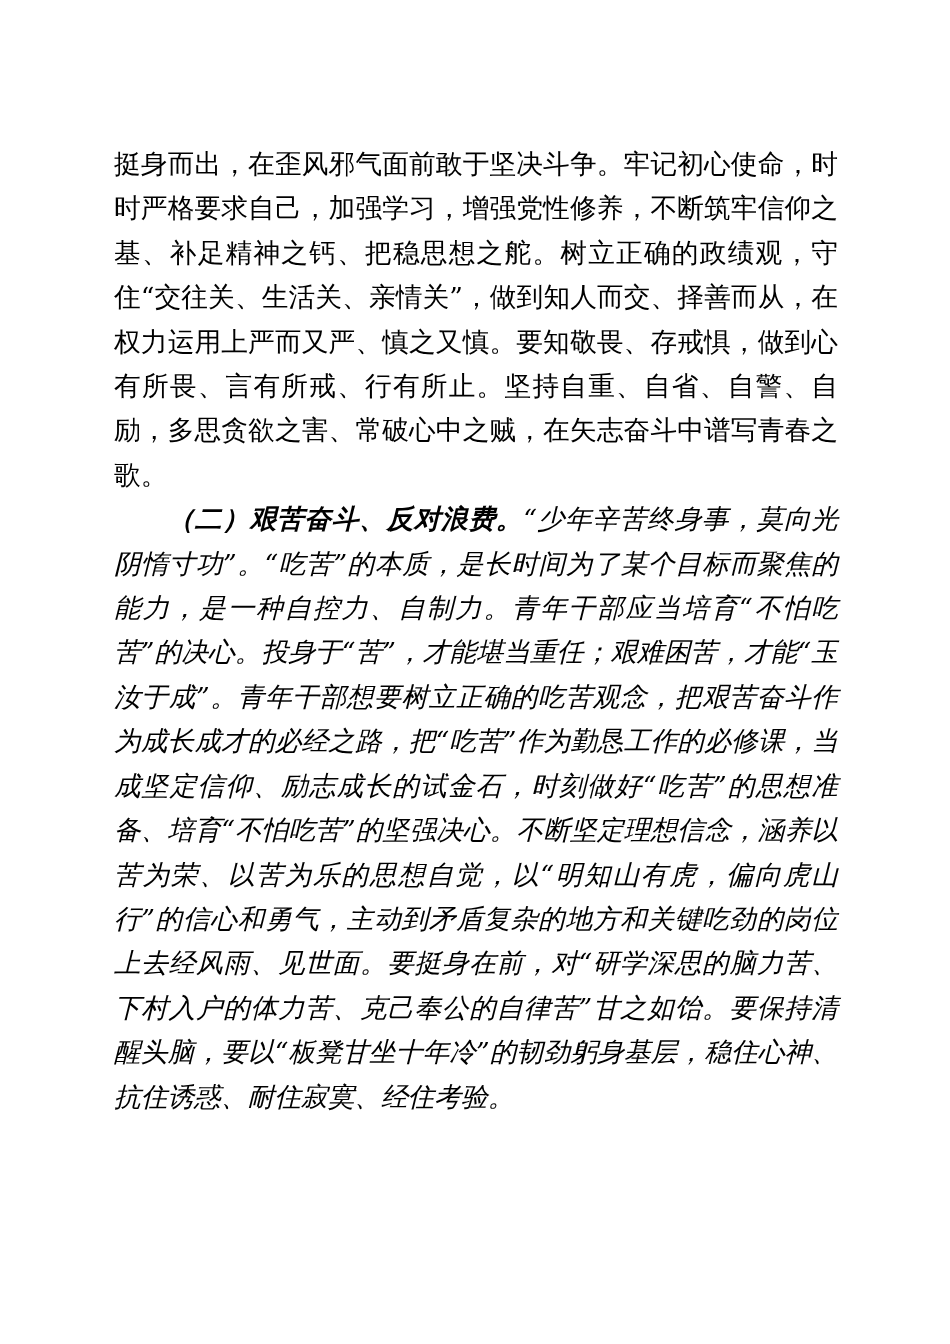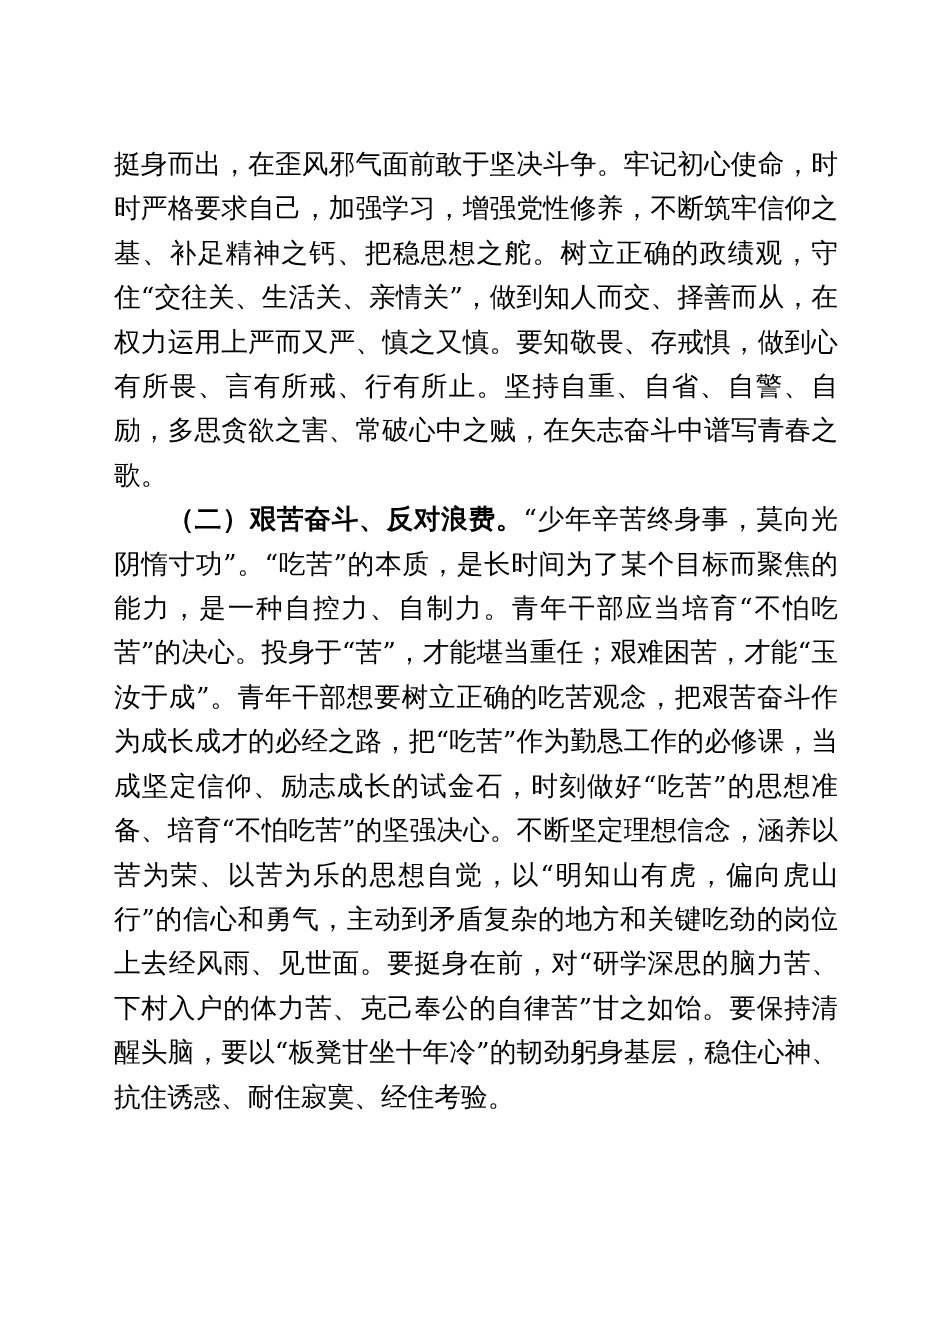--- a/index.html
+++ b/index.html
@@ -25,20 +25,21 @@
     font-size: 26.7px;
     line-height: 44.4px;
     color: #000000;
     text-align: justify;
     text-justify: inter-ideograph;
     word-break: break-all;
     overflow-wrap: break-word;
   }
   .para.indent {
     text-indent: 2em;
+    font-style: italic;
   }
   .lead {
     font-weight: bold;
   }
 </style>
 </head>
 <body>
 
 <div class="page">
   <div class="content">

